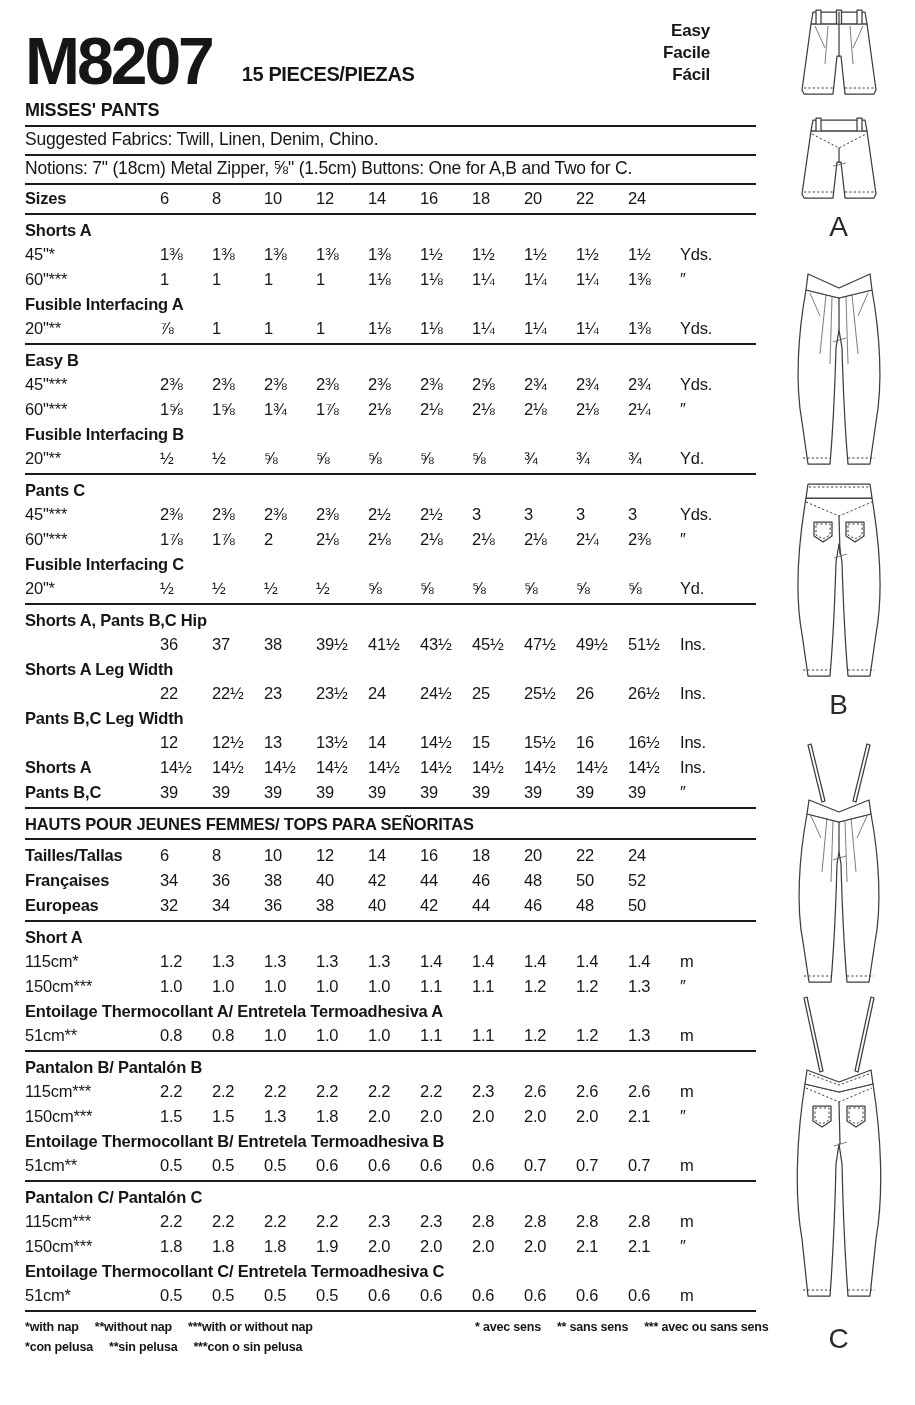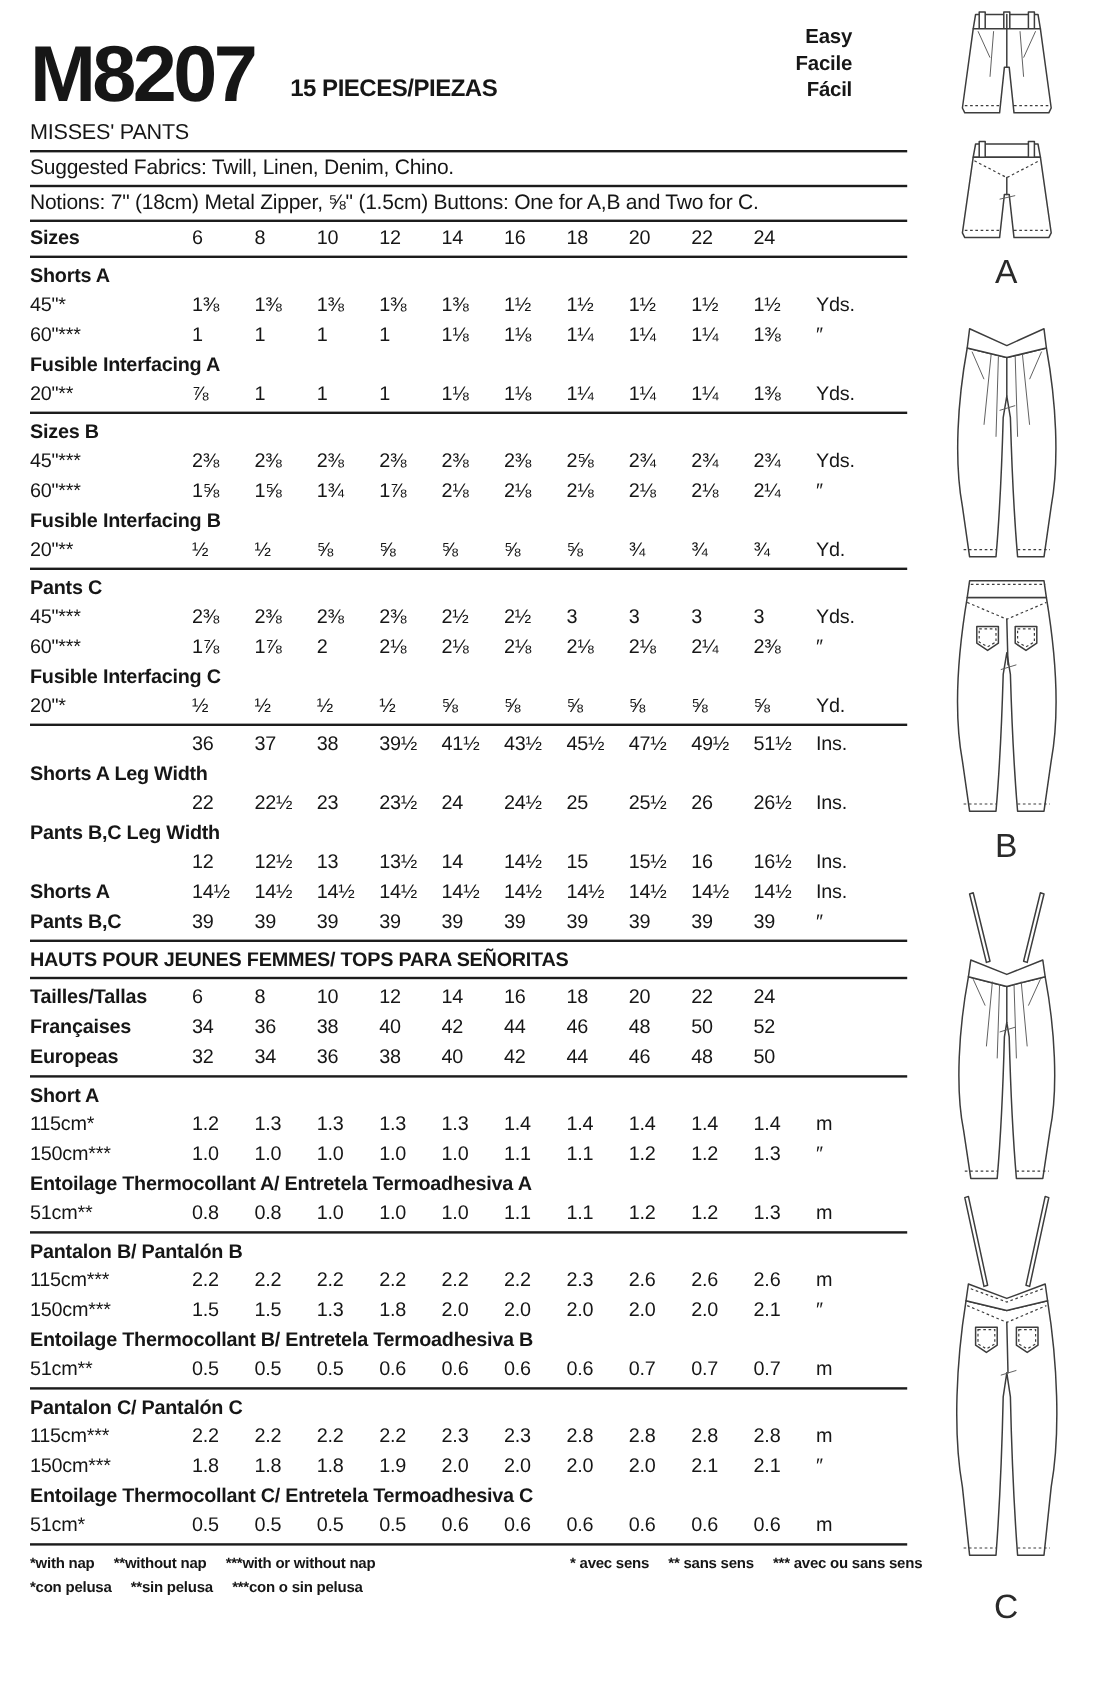--- a/index.html
+++ b/index.html
@@ -10,21 +10,21 @@
   }
   .main{position:absolute;left:25px;top:16px;width:731px;}
   
   .brandrow{display:flex;align-items:flex-end;gap:30px;height:74px;margin-bottom:8px;}
   .pattern-no{font-size:66px;font-weight:800;letter-spacing:-3px;line-height:.88;}
   .pieces{font-size:20px;font-weight:700;letter-spacing:-.4px;padding-bottom:4px;white-space:nowrap;}
   .difficulty{position:absolute;top:20px;left:556px;width:154px;text-align:right;
     font-weight:700;font-size:17px;line-height:22px;letter-spacing:-.2px;}
   
   .intro-row{font-size:17.5px;letter-spacing:-.2px;padding:2px 0 4px;border-bottom:2px solid #1c1c1c;line-height:21px;}
-  .intro-row.title{font-weight:400;font-size:18px;}
+  .intro-row.title{font-weight:700;font-size:18px;}
   .intro-row b{font-weight:400;}
   
   #yardage-table{margin-top:1px;}
   .theading{font-size:16.5px;font-weight:700;letter-spacing:-.2px;height:24px;line-height:25px;white-space:nowrap;}
   .trow{display:flex;height:25px;line-height:25px;font-size:16.5px;letter-spacing:-.2px;}
   .tlabel{width:135px;flex:0 0 135px;white-space:nowrap;}
   .tlabel.b{font-weight:700;}
   .tcell{width:52px;flex:0 0 52px;white-space:nowrap;}
   .tunit{flex:1 1 auto;white-space:nowrap;}
   .rule{border-bottom:2px solid #1c1c1c;margin:2px 0 3px;}
@@ -115,21 +115,21 @@
         <div class="tcell">1</div>
         <div class="tcell">1⅛</div>
         <div class="tcell">1⅛</div>
         <div class="tcell">1¼</div>
         <div class="tcell">1¼</div>
         <div class="tcell">1¼</div>
         <div class="tcell">1⅜</div>
         <div class="tunit">Yds.</div>
       </div>
       <div class="rule"></div>
-      <div class="theading">Sizes B</div>
+      <div class="theading">Easy B</div>
       <div class="trow">
         <div class="tlabel">45"***</div>
         <div class="tcell">2⅜</div>
         <div class="tcell">2⅜</div>
         <div class="tcell">2⅜</div>
         <div class="tcell">2⅜</div>
         <div class="tcell">2⅜</div>
         <div class="tcell">2⅜</div>
         <div class="tcell">2⅝</div>
         <div class="tcell">2¾</div>
@@ -205,20 +205,21 @@
         <div class="tcell">½</div>
         <div class="tcell">⅝</div>
         <div class="tcell">⅝</div>
         <div class="tcell">⅝</div>
         <div class="tcell">⅝</div>
         <div class="tcell">⅝</div>
         <div class="tcell">⅝</div>
         <div class="tunit">Yd.</div>
       </div>
       <div class="rule"></div>
+      <div class="theading">Shorts A, Pants B,C Hip</div>
       <div class="trow">
         <div class="tlabel"></div>
         <div class="tcell">36</div>
         <div class="tcell">37</div>
         <div class="tcell">38</div>
         <div class="tcell">39½</div>
         <div class="tcell">41½</div>
         <div class="tcell">43½</div>
         <div class="tcell">45½</div>
         <div class="tcell">47½</div>

